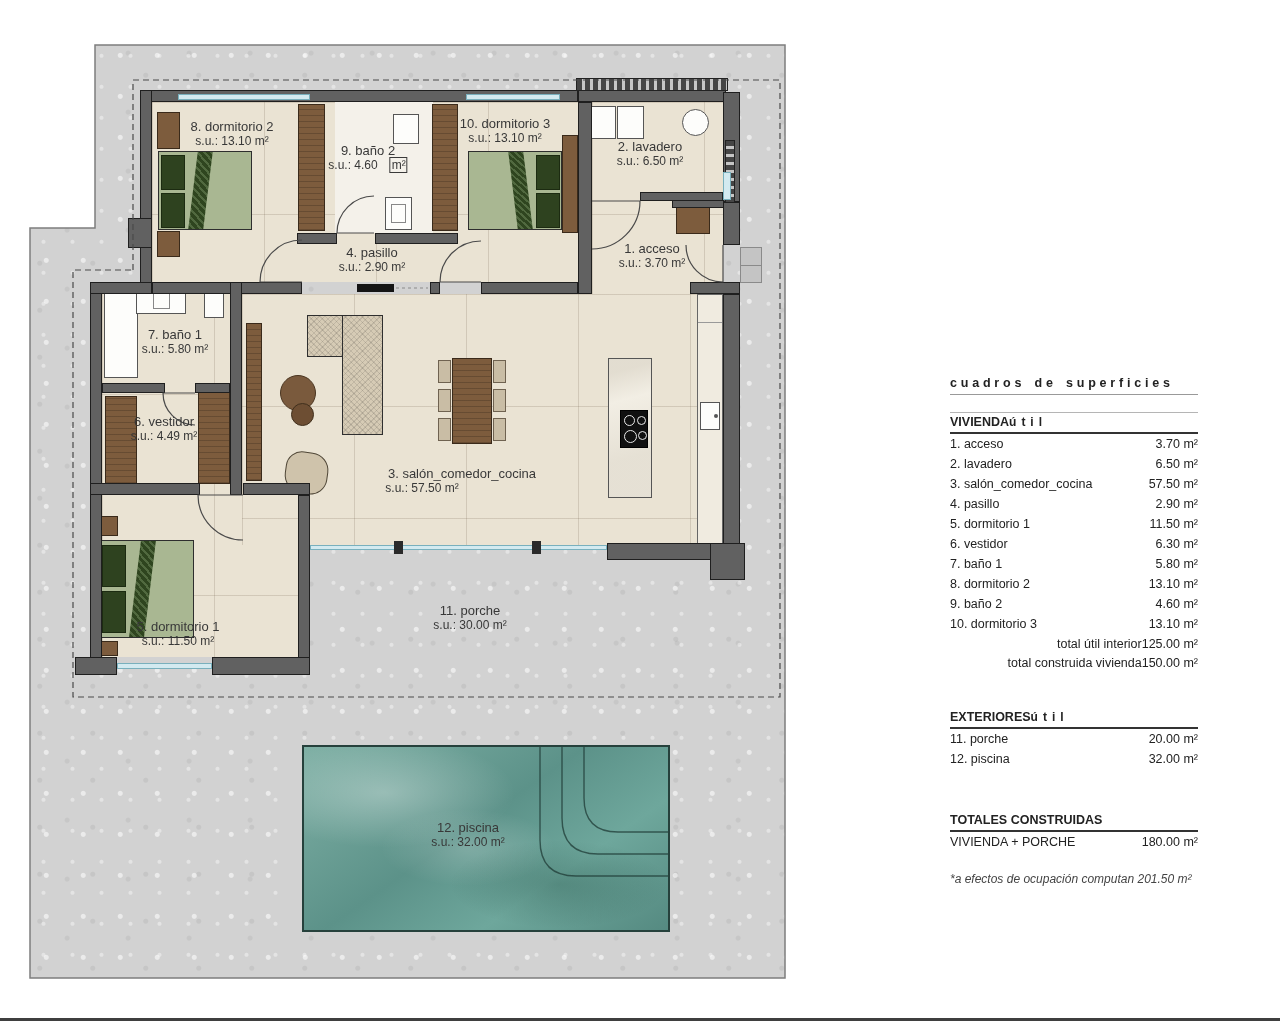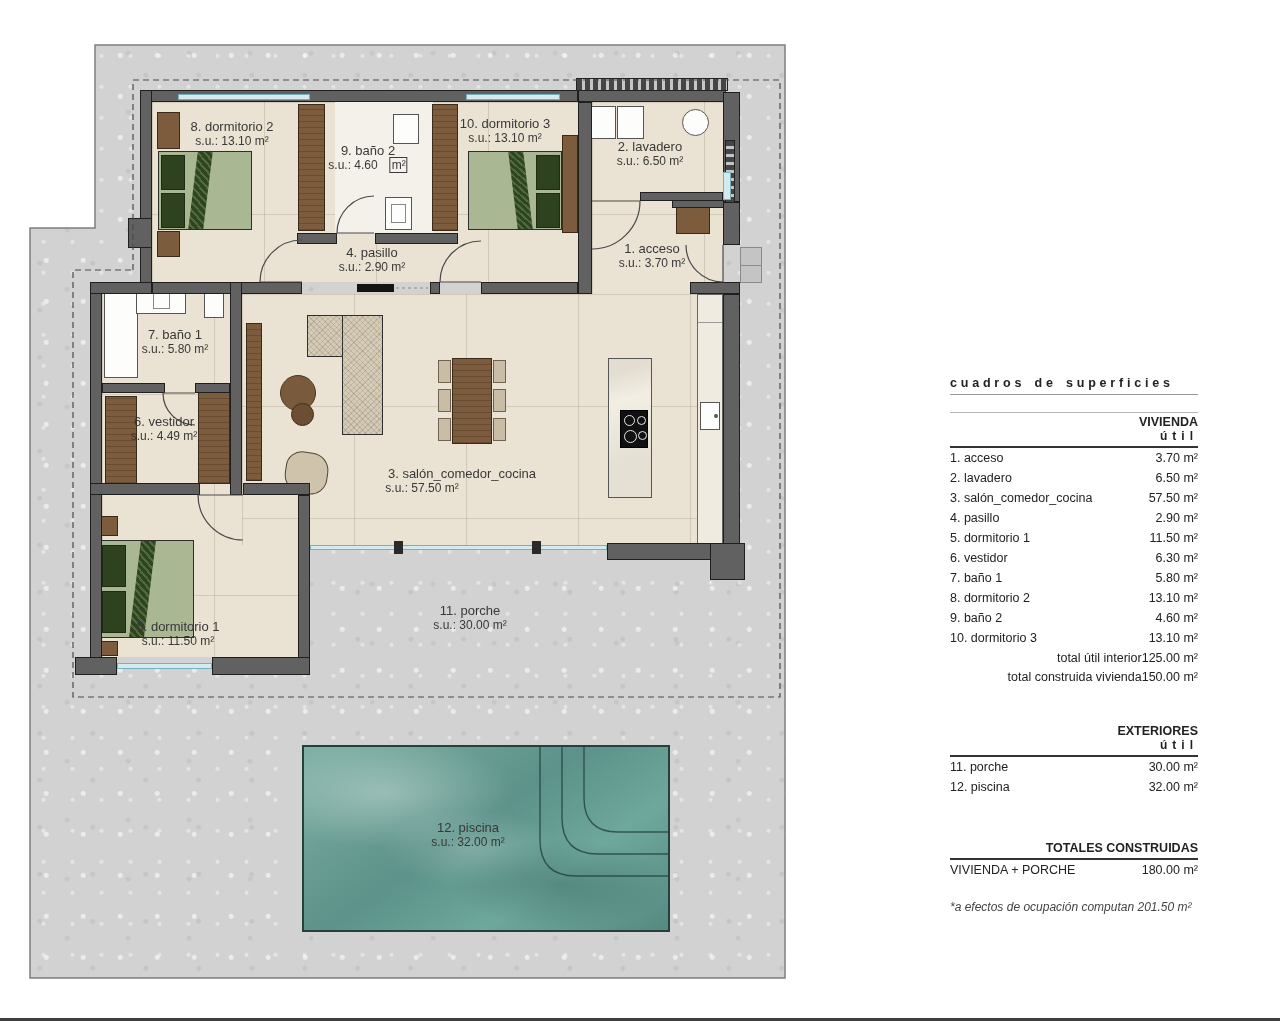--- a/index.html
+++ b/index.html
@@ -60,21 +60,21 @@
   .rlabel .l1{font-size:13px;}
   .rlabel .l2{font-size:12px;}
   .boxed{border:1px solid #3a3a3a;padding:0 1px;margin-left:12px;}
   #wm{left:505px;top:501px;font-size:19.5px;font-weight:bold;letter-spacing:1.5px;
       color:rgba(255,255,255,.72);z-index:60;white-space:nowrap;}
   
   #panel{left:950px;top:376px;width:248px;color:#222;z-index:70;font-size:12.5px;}
   #panel .ptitle{font-weight:bold;font-size:12.5px;letter-spacing:3.8px;word-spacing:2px;
                  padding-bottom:4px;border-bottom:1px solid #999;white-space:nowrap;}
   .sect-head{display:flex;justify-content:flex-start;align-items:flex-end;
-             font-weight:bold;padding:2px 0 3px;border-bottom:2px solid #333;flex-direction:column;}
+             font-weight:bold;padding:2px 0 3px;border-bottom:2px solid #333;}
   .sect-head .util{letter-spacing:5px;font-size:12px;}
   .tline{margin-top:17px;border-top:1px solid #b5b5b5;}
   .prow{display:flex;justify-content:space-between;height:20px;align-items:center;}
   .total-word{letter-spacing:5px;border-top:1.5px solid #3c3c3c;border-bottom:1.5px solid #3c3c3c;
               height:20px;display:flex;align-items:center;margin-top:2px;}
   .trow{display:flex;justify-content:flex-end;height:19px;align-items:center;}
   .note{font-style:italic;font-size:12px;color:#444;white-space:nowrap;}
   #bottomline{left:0;top:1018px;width:1280px;height:3px;background:#3f3f3f;}
   svg{position:absolute;left:0;top:0;z-index:40;}
 </style>
@@ -329,21 +329,21 @@
         <span>total construida vivienda</span>
         <span>150.00 m²</span>
       </div>
 
     <div class="sect-head" style="margin-top:36px">
       <span>EXTERIORES</span>
       <span class="util">útil</span>
     </div>
     <div class="prow">
         <span>11. porche</span>
-        <span>30.00 m²</span>
+        <span>20.00 m²</span>
       </div>
     <div class="prow">
         <span>12. piscina</span>
         <span>32.00 m²</span>
       </div>
 
     <div class="sect-head" style="margin-top:42px">
       <span>TOTALES CONSTRUIDAS</span>
     </div>
     <div class="prow">

